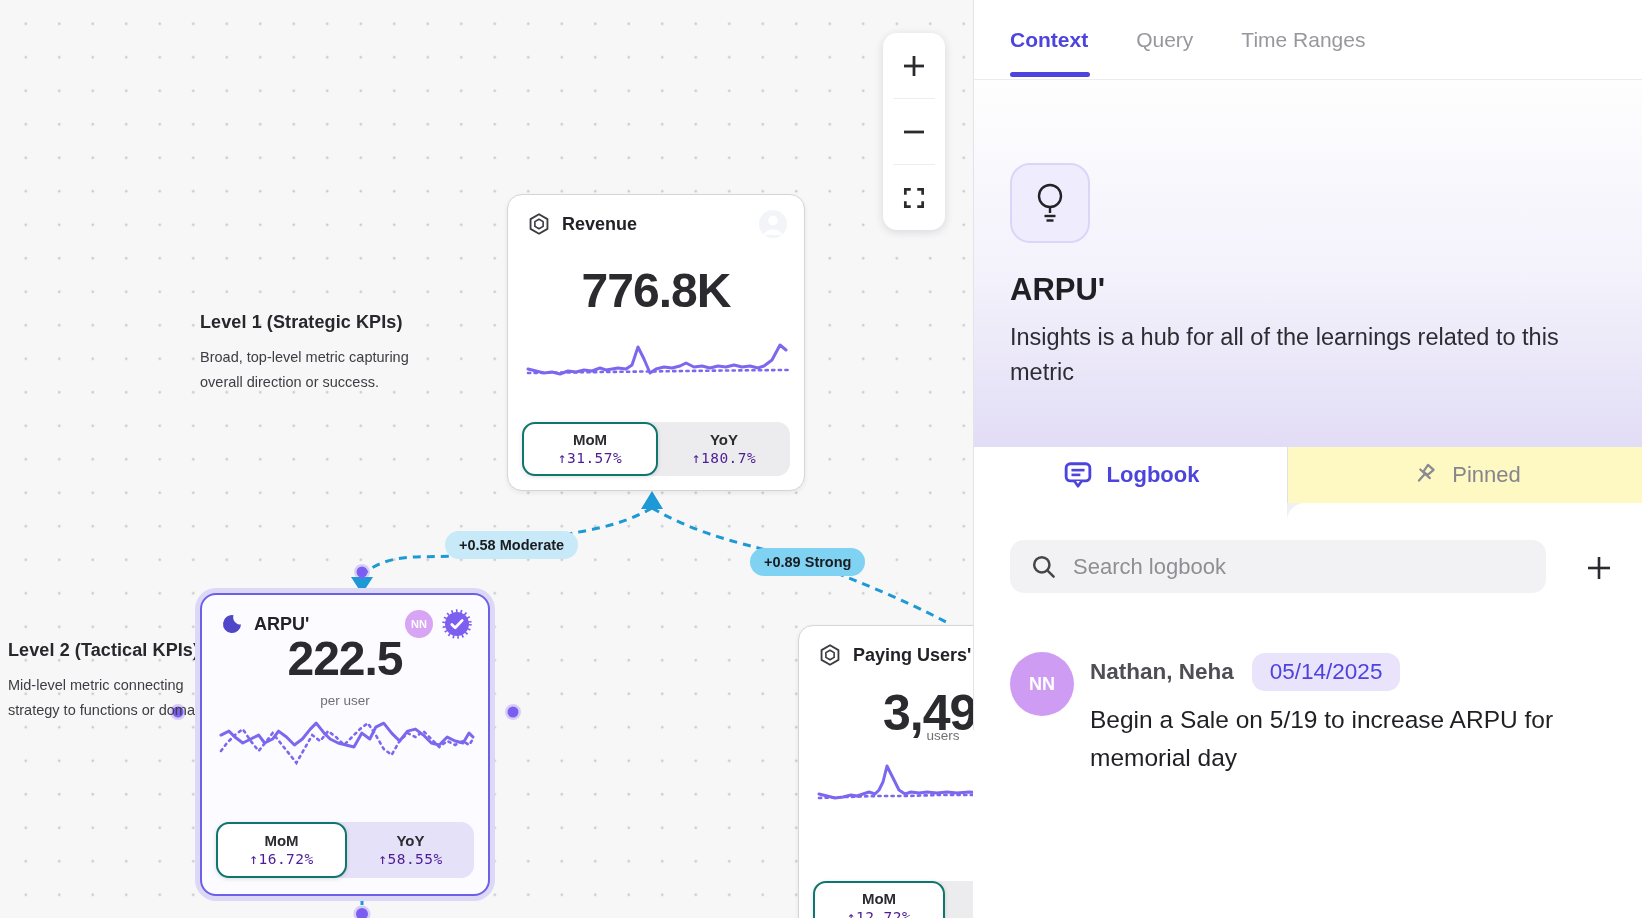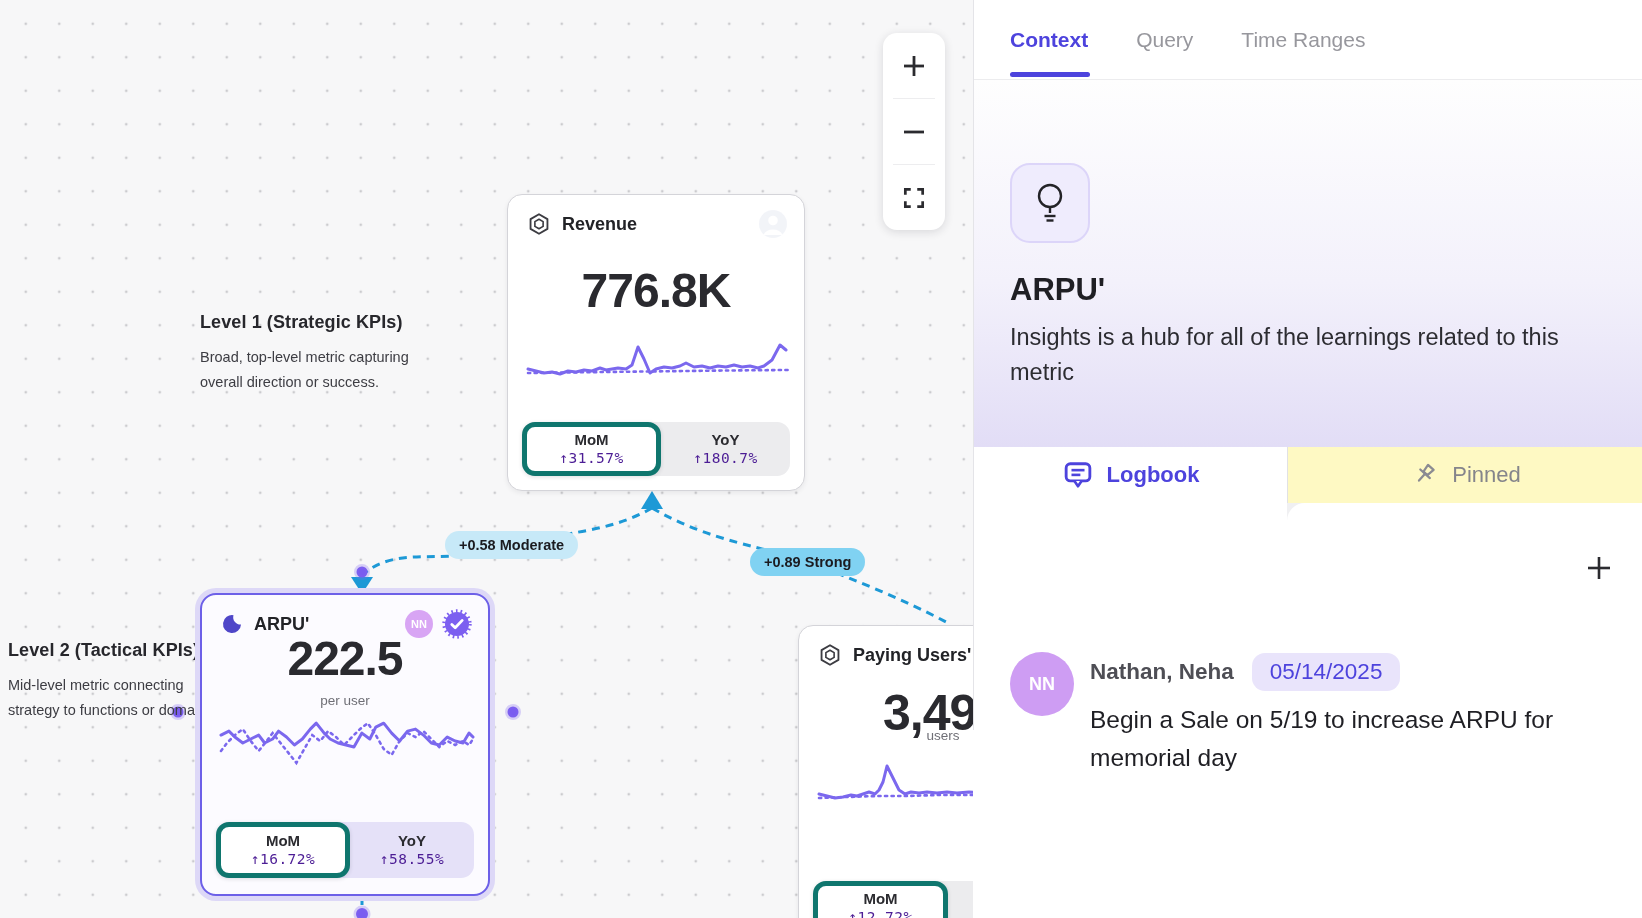--- a/index.html
+++ b/index.html
@@ -53,21 +53,21 @@
   .card-arpu    .spark { top:112px; }
   .card-paying  .spark { top:128px; }
   .spark polyline { fill:none; stroke:#7b68ee; }
   .spark .solid  { stroke-width:3px; stroke-linejoin:round; stroke-linecap:round; }
   .spark .dotted { stroke-width:2.6px; stroke-dasharray:2.2 4.4; stroke-linecap:round; }
 
   .toggle { position:absolute; left:14px; right:14px; bottom:14px; height:54px;
     background:#ececee; border-radius:13px; display:flex; }
   .card-arpu .toggle { background:#e5e1f8; height:56px; bottom:16px; }
   .toggle-cell { flex:1; display:flex; flex-direction:column; align-items:center; justify-content:center; border-radius:13px; }
-  .toggle-cell.selected { background:#fff; border:5px solid #0f766e; box-shadow:0 1px 4px rgba(30,30,40,.14); }
+  .toggle-cell.selected { background:#fff; border:2px solid #0f766e; box-shadow:0 1px 4px rgba(30,30,40,.14); }
   .toggle-label { font-size:15px; font-weight:bold; color:#2b2b30; line-height:18px; }
   .toggle-value { font-family:"DejaVu Sans Mono", monospace; font-size:14.5px; color:#4c1d95; letter-spacing:.5px; line-height:19px; }
 
   
   .zoom-panel { position:absolute; left:883px; top:33px; width:62px; height:197px; z-index:5;
     background:#fff; border-radius:14px; box-shadow:0 2px 10px rgba(30,30,40,.14);
     display:flex; flex-direction:column; align-items:stretch; }
   .zoom-btn { flex:1; display:flex; align-items:center; justify-content:center; cursor:pointer; }
   .zoom-divider { height:1px; margin:0 10px; background:#ededef; }
 
@@ -301,20 +301,27 @@
             <line x1="14" y1="12.5" x2="14" y2="21"></line>
           </g>
         </svg>
         <span class="subtab-label">Pinned</span>
       </div>
     </div>
     <div class="corner-gray"></div>
     <div class="corner-white"></div>
 
     <div class="search-row">
+      <div class="search-box">
+        <svg width="27" height="27" viewBox="0 0 24 24">
+          <circle cx="10.5" cy="10.5" r="6.8" fill="none" stroke="#45454b" stroke-width="2.2"></circle>
+          <line x1="15.6" y1="15.6" x2="21" y2="21" stroke="#45454b" stroke-width="2.2" stroke-linecap="round"></line>
+        </svg>
+        <input type="text" placeholder="Search logbook" style="">
+      </div>
       <div class="add-note">
         <svg width="30" height="30" viewBox="0 0 30 30">
           <line x1="4" y1="15" x2="26" y2="15" stroke="#2b2b2f" stroke-width="2.6"></line>
           <line x1="15" y1="4" x2="15" y2="26" stroke="#2b2b2f" stroke-width="2.6"></line>
         </svg>
       </div>
     </div>
 
     <div class="entry">
       <div class="entry-avatar">NN</div>

